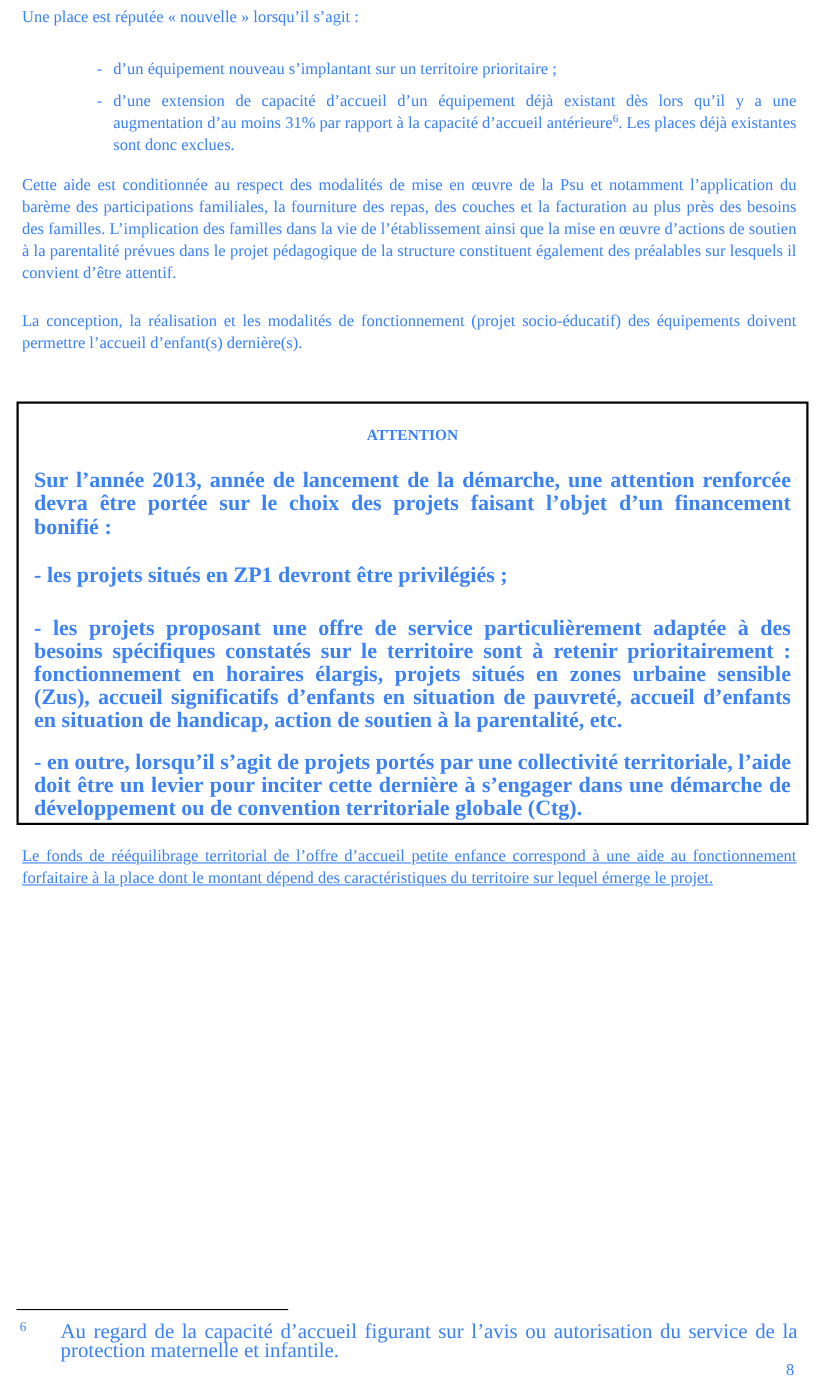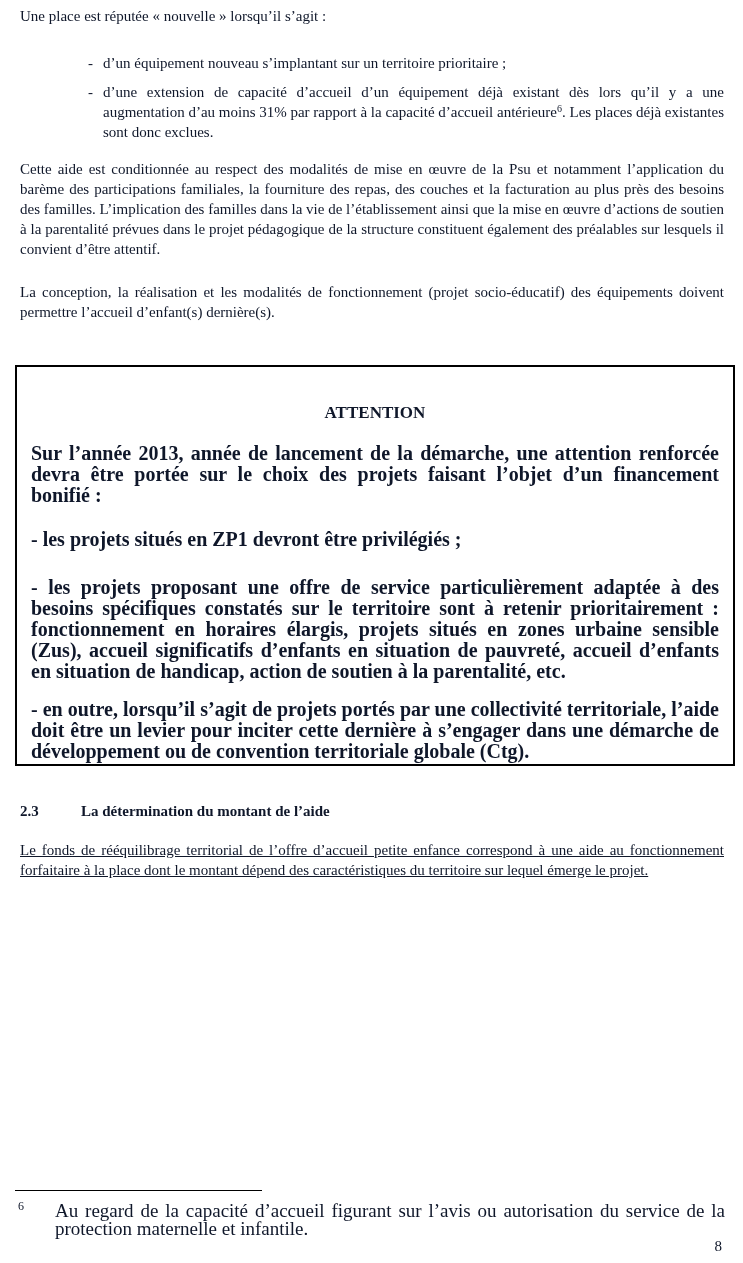--- a/index.html
+++ b/index.html
@@ -1,21 +1,21 @@
 <!DOCTYPE html>
 <html><head>
 <meta charset="utf-8">
 <style>
   html, body { margin: 0; padding: 0; background: #ffffff; }
   .page {
     position: relative;
     width: 743px;
     height: 1263px;
     background: #ffffff;
-    color: #0f172a;
+    color: #3b82f6;
     font-family: "Liberation Serif", "DejaVu Serif", serif;
     overflow: hidden;
   }
   .content {
     position: absolute;
     top: 0;
     left: 20px;
     width: 704px;
   }
   .body-text {
@@ -50,24 +50,24 @@
 
   .attention-box {
     box-sizing: border-box;
     margin-left: -5px;
     margin-top: 43px;
     width: 720px;
     border: 2px solid #000000;
     padding: 20px 14px 2px 14px;
   }
   .attn-title {
-    margin: 16px 0 20px 0;
+    margin: 0 0 20px 0;
     text-align: center;
     font-weight: bold;
-    font-size: 17px;
+    font-size: 14px;
     line-height: 20px;
   }
   .attn-para {
     margin: 0;
     font-weight: bold;
     font-size: 20px;
     line-height: 21px;
     text-align: justify;
   }
   .attn-para.p1 { margin-bottom: 23px; }
@@ -146,24 +146,20 @@
     <p class="body-text justify para2">La conception, la réalisation et les modalités de fonctionnement (projet socio-éducatif) des équipements doivent permettre l’accueil d’enfant(s) dernière(s).</p>
 
     <div class="attention-box">
       <p class="attn-title">ATTENTION</p>
       <p class="attn-para p1">Sur l’année 2013, année de lancement de la démarche, une attention renforcée devra être portée sur le choix des projets faisant l’objet d’un financement bonifié :</p>
       <p class="attn-para p2">- les projets situés en ZP1 devront être privilégiés ;</p>
       <p class="attn-para p3">- les projets proposant une offre de service particulièrement adaptée à des besoins spécifiques constatés sur le territoire sont à retenir prioritairement : fonctionnement en horaires élargis, projets situés en zones urbaine sensible (Zus), accueil significatifs d’enfants en situation de pauvreté, accueil d’enfants en situation de handicap, action de soutien à la parentalité, etc.</p>
       <p class="attn-para p4">- en outre, lorsqu’il s’agit de projets portés par une collectivité territoriale, l’aide doit être un levier pour inciter cette dernière à s’engager dans une démarche de développement ou de convention territoriale globale (Ctg).</p>
     </div>
 
-    <div class="section-heading">
-      <span class="sec-num">2.3</span>
-      <span class="sec-title">La détermination du montant de l’aide</span>
-    </div>
 
     <p class="body-text justify para3">Le fonds de rééquilibrage territorial de l’offre d’accueil petite enfance correspond à une aide au fonctionnement forfaitaire à la place dont le montant dépend des caractéristiques du territoire sur lequel émerge le projet.</p>
 
   </div>
 
   <div class="footnote">
     <div class="fn-rule"></div>
     <div class="fn-body">
       <span class="fn-marker">6</span>
       <span class="fn-text">Au regard de la capacité d’accueil figurant sur l’avis ou autorisation du service de la protection maternelle et infantile.</span>

